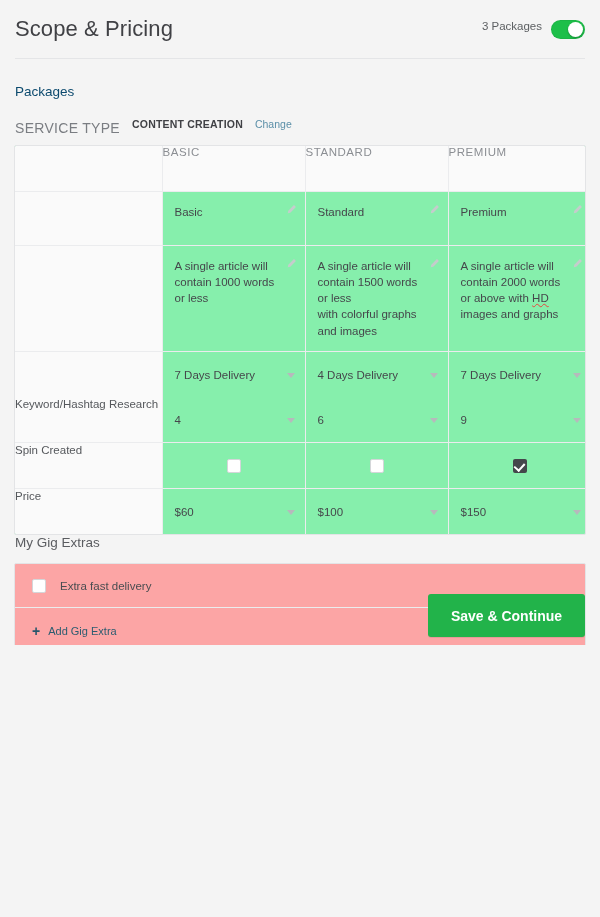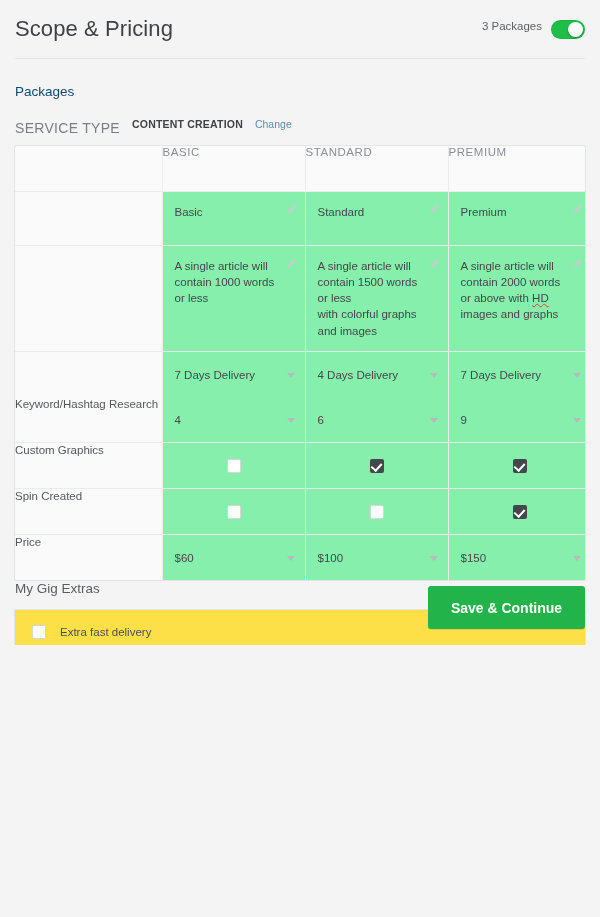--- a/index.html
+++ b/index.html
@@ -106,35 +106,35 @@
     content: ""; position: absolute;
     left: 3px; top: 2px; width: 5px; height: 8px;
     border: solid #fff; border-width: 0 2px 2px 0;
     transform: rotate(42deg);
   }
 
   
   .extras-title { font-size: 13.5px; color: #5a5c60; padding: 0 15px; }
   .extras-box {
     margin: 13px 14px 0 14px;
-    background: #fde047; border: 1px solid #e3e4e6; border-radius: 2px;
+    background: #fca5a5; border: 1px solid #e3e4e6; border-radius: 2px;
   }
   .extra-row {
     height: 44px; display: flex; align-items: center; gap: 14px;
     padding: 0 17px; border-bottom: 1px solid #ebecee;
   }
   .extra-row .lbl { font-size: 11.5px; color: #4a4d51; }
   .add-row { height: 46px; display: flex; align-items: center; gap: 8px; padding: 0 17px; cursor: pointer; }
   .plus { color: #27566b; font-size: 14px; font-weight: bold; line-height: 1; }
   .add-txt { font-size: 11px; color: #2c5c70; }
 
   
   .footer { position: absolute; left: 0; right: 0; bottom: 0; height: 82px; padding: 0 15px; }
   .save-btn {
-    position: absolute; right: 15px; bottom: 16px;
+    position: absolute; right: 15px; bottom: 8px;
     width: 157px; height: 43px;
     background: #22b34a; border: none; border-radius: 3px;
     color: #fff; font-size: 14px; font-weight: bold;
     font-family: "Liberation Sans", sans-serif;
     cursor: pointer;
     box-shadow: 0 1px 0 rgba(0,0,0,.08);
   }
 </style>
 </head>
 <body>
@@ -274,38 +274,20 @@
               </div>
             </td>
             <td>
               <div class="cell-sel">
                 <span class="v">9</span>
                 <span class="caret"></span>
               </div>
             </td>
           </tr>
           <tr>
-            <td class="td-label">Custom Graphics</td>
-            <td>
-              <div class="cell-check">
-                <span class="cb off"></span>
-              </div>
-            </td>
-            <td>
-              <div class="cell-check">
-                <span class="cb on"></span>
-              </div>
-            </td>
-            <td>
-              <div class="cell-check">
-                <span class="cb on"></span>
-              </div>
-            </td>
-          </tr>
-          <tr>
             <td class="td-label">Spin Created</td>
             <td>
               <div class="cell-check">
                 <span class="cb off"></span>
               </div>
             </td>
             <td>
               <div class="cell-check">
                 <span class="cb off"></span>
               </div>

